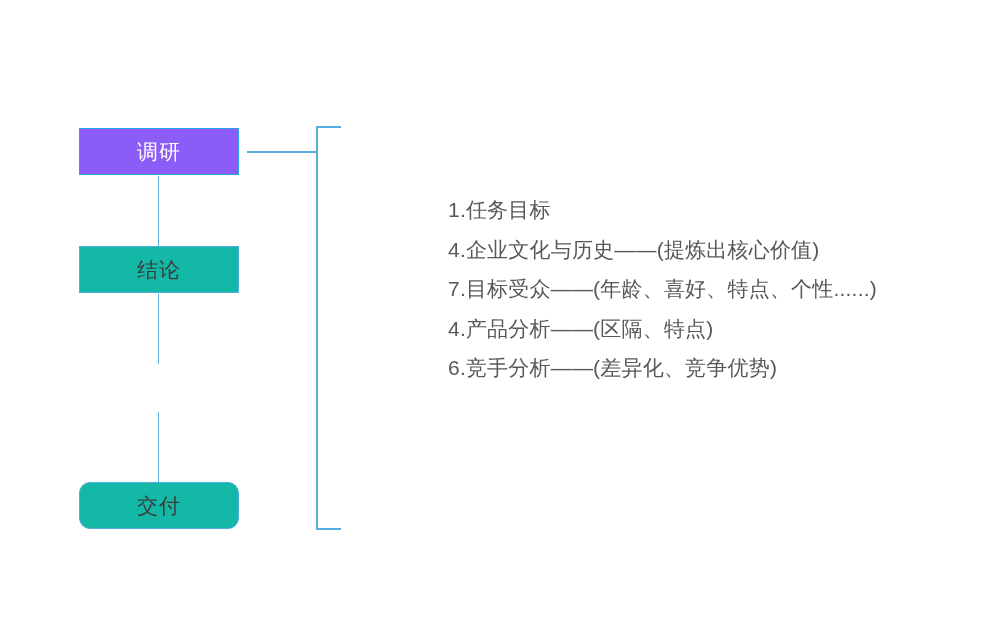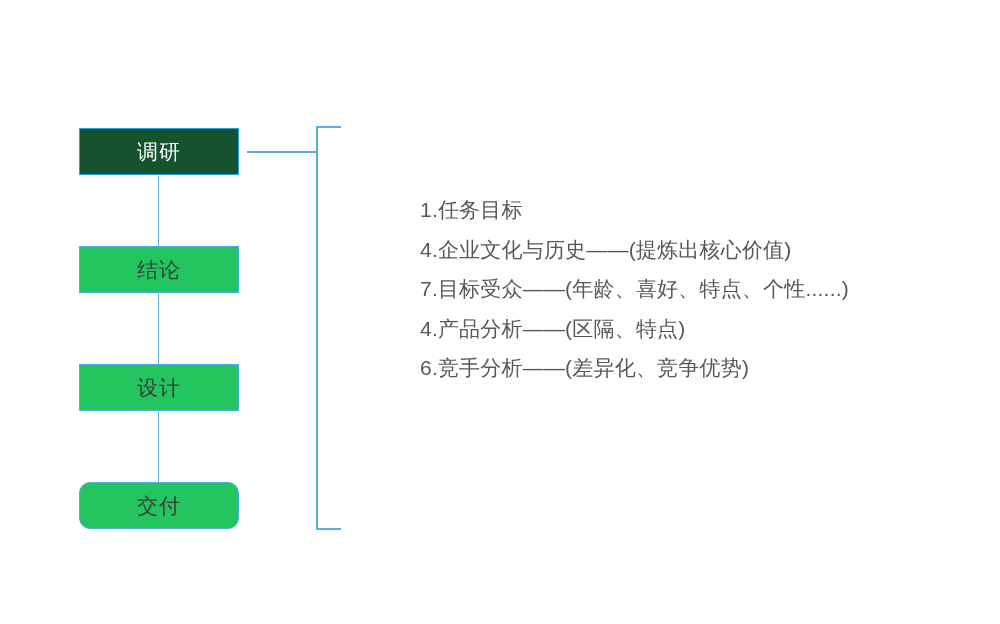--- a/index.html
+++ b/index.html
@@ -39,26 +39,26 @@
     width: 160px;
     height: 47px;
     box-sizing: border-box;
     display: flex;
     align-items: center;
     justify-content: center;
     font-size: 21px;
     letter-spacing: 1px;
   }
   .flow-box.filled {
-    background: #14532d;
+    background: #8b5cf6;
     color: #ffffff;
     border: 1px solid #29a3dc;
   }
   .flow-box.outlined {
-    background: #22c55e;
+    background: #14b8a6;
     color: #3a3a3a;
     border: 1px solid #4eaede;
   }
   .box-label { display: block; }
 
   
   .v-connector {
     position: absolute;
     left: 158px;
     width: 1px;
@@ -98,39 +98,37 @@
     left: 420px;
     top: 190px;
     width: 520px;
   }
   .detail-item {
     font-size: 21px;
     line-height: 39.5px;
     color: #58585a;
     white-space: nowrap;
     letter-spacing: 0.2px;
+    margin-left: 28px;
   }
 </style>
 </head>
 <body>
 
 <div id="slide">
 
 
   <div class="flow-box filled" style="top:128px;">
     <span class="box-label">调研</span>
   </div>
 
   <div class="flow-box outlined" style="top:246px;">
     <span class="box-label">结论</span>
   </div>
 
-  <div class="flow-box outlined" style="top:364px;">
-    <span class="box-label">设计</span>
-  </div>
 
   <div class="flow-box outlined" style="top:482px;border-radius:11px;">
     <span class="box-label">交付</span>
   </div>
 
   <div class="v-connector" style="top:176px;height:70px;"></div>
   <div class="v-connector" style="top:294px;height:70px;"></div>
   <div class="v-connector" style="top:412px;height:70px;"></div>
 
   <div class="bracket-arm"></div>

